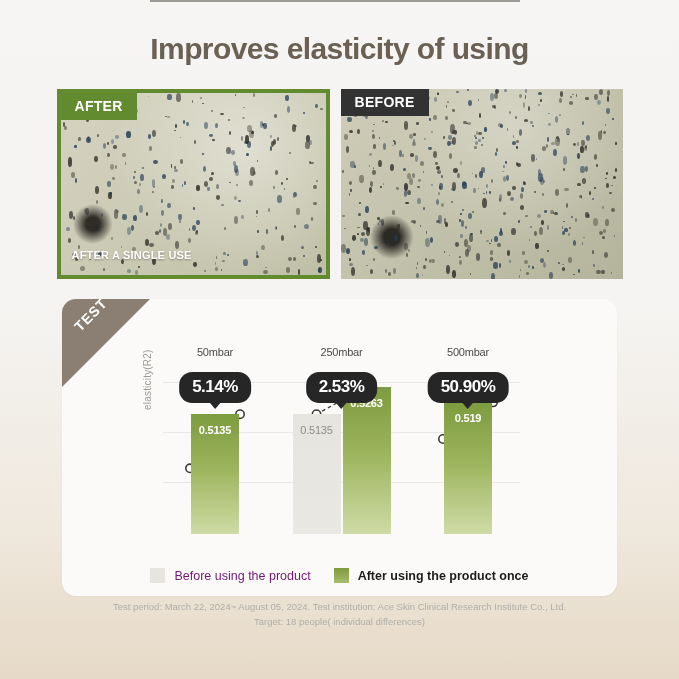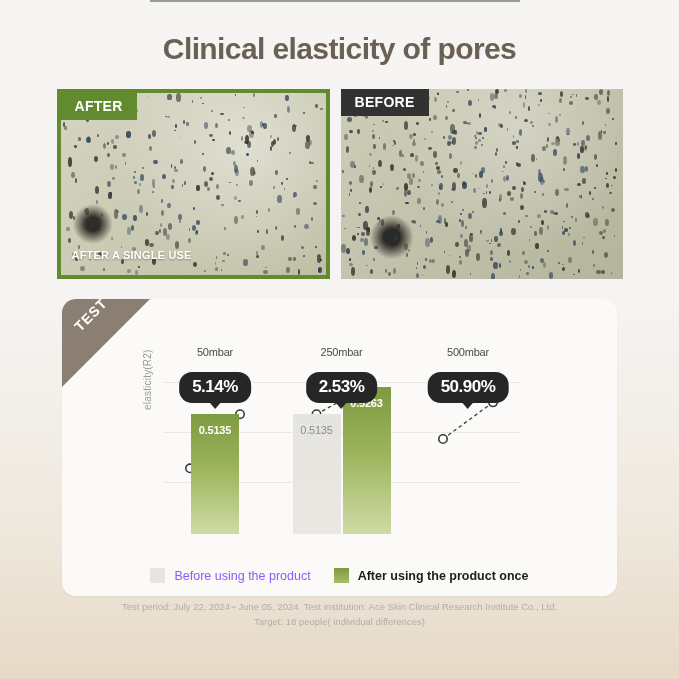--- a/index.html
+++ b/index.html
@@ -132,33 +132,33 @@
 
   
   .legend{
     position:absolute; left:0; top:568px; width:100%;
     display:flex; justify-content:center; align-items:center; gap:9px;
     font-size:12.5px;
   }
   .sw{ width:15px; height:15px; display:inline-block; }
   .sw.g{ background:#e7e5e0; }
   .sw.v{ background:linear-gradient(180deg,#7d9b3f,#a8bd6b); }
-  .lg1{ color:#8b5cf6; margin-right:14px; }
+  .lg1{ color:#701a75; margin-right:14px; }
   .lg2{ color:#1d1d1b; font-weight:bold; }
 
   .foot{
     position:absolute; left:0; top:600px; width:100%;
     text-align:center; font-size:9.5px; color:#b0aea9; line-height:1.55;
   }
 </style>
 </head>
 <body>
 
 <div class="hdr">
-  <h1>Clinical elasticity of pores</h1>
+  <h1>Improves elasticity of using</h1>
 </div>
 
 <div class="photos">
 
   <div class="ph after">
     <div class="skin a"></div>
     <div class="pores" id="pores-a">
         <i style="left: 20.4007%; top: 39.6482%; width: 2.8px; height: 4.6px; opacity: 0.43; background: rgb(43, 43, 38);"></i>
         <i style="left: 84.9955%; top: 95.9251%; width: 3.9px; height: 6px; opacity: 0.5; background: rgb(43, 43, 38);"></i>
         <i style="left: 28.9051%; top: 53.2946%; width: 2.8px; height: 5px; opacity: 0.5; background: rgb(34, 58, 82);"></i>
@@ -896,28 +896,31 @@
           </div>
           <div class="bar green" style="height: 147.397px;">
             <div class="bval">0.5263</div>
           </div>
         </div>
       </div>
       <div class="grp">
         <div class="mbar">500mbar</div>
         <div class="badge">50.90%</div>
         <div class="bars">
+          <div class="bar green" style="height: 131.656px;">
+            <div class="bval">0.519</div>
+          </div>
         </div>
       </div>
     </div>
 </div>
 
 <div class="legend">
   <span class="sw g"></span>
   <span class="lg1">Before using the product</span>
   <span class="sw v"></span>
   <span class="lg2">After using the product once</span>
 </div>
 
 <div class="foot">
-  <div>Test period: July 22, 2024~ June 05, 2024. Test institution: Ace Skin Clinical Research Institute Co., Ltd.</div>
+  <div>Test period: March 22, 2024~ August 05, 2024. Test institution: Ace Skin Clinical Research Institute Co., Ltd.</div>
   <div>Target: 18 people( individual differences)</div>
 </div>
 
 </body></html>

